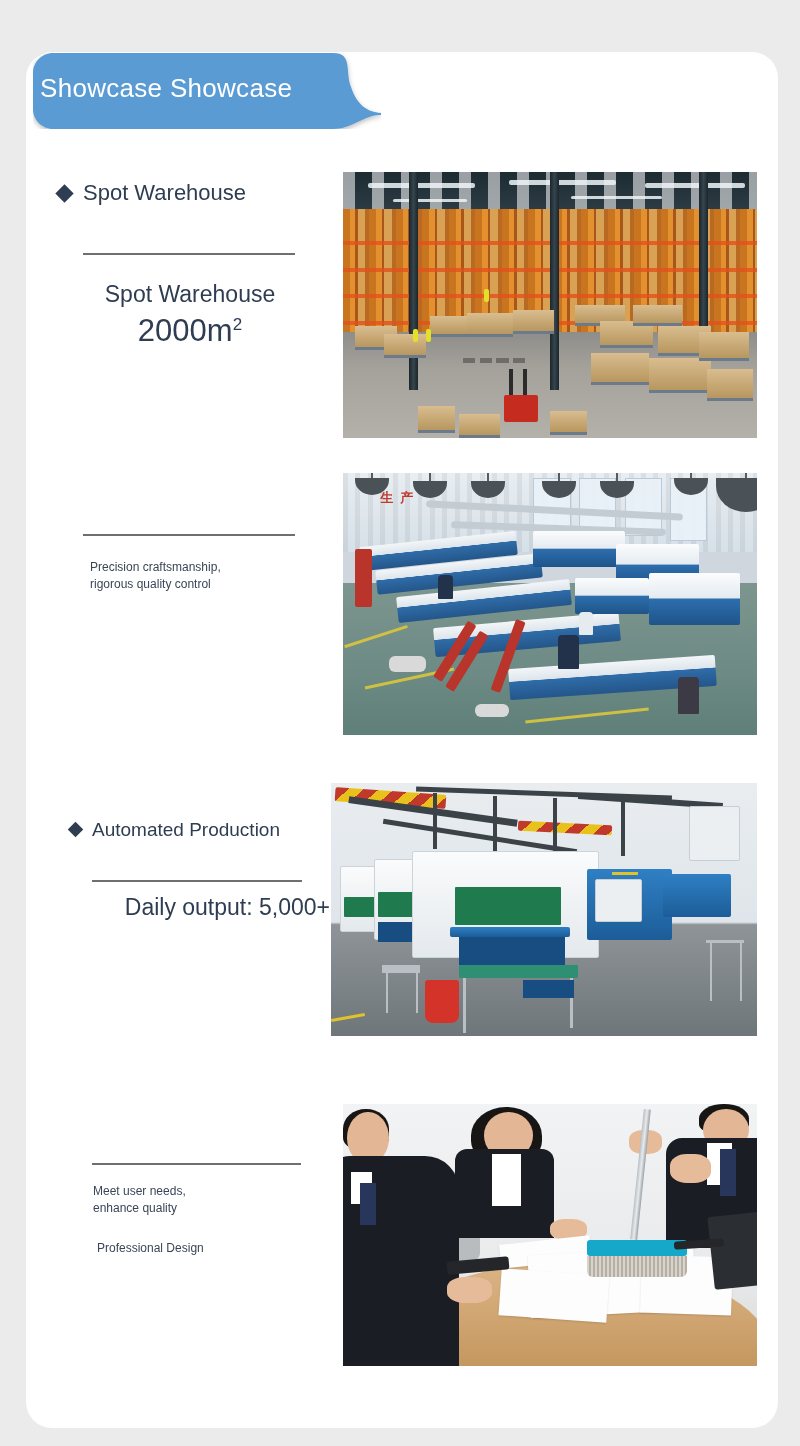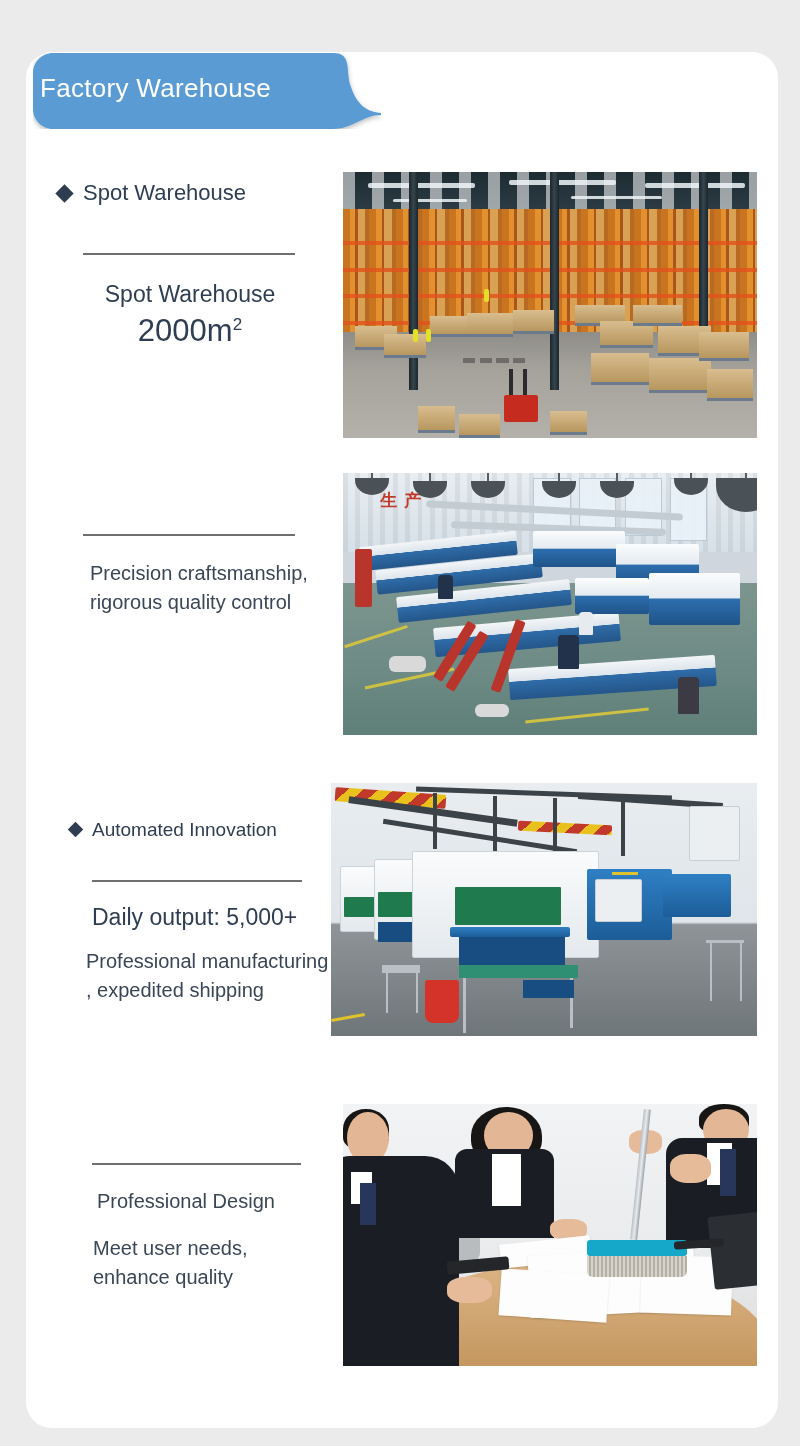--- a/index.html
+++ b/index.html
@@ -83,21 +83,21 @@
     white-space: nowrap;
   }
   .sup { font-size: 17px; vertical-align: super; }
   .desc {
     color: #3a4656;
     font-size: 15.5px;
     font-weight: 400;
     line-height: 1.42;
     white-space: pre-line;
   }
-  .desc.bigger { font-size: 20px; line-height: 1.45; }
+  .desc.bigger { font-size: 12px; line-height: 1.45; }
 
   
   .photo {
     position: absolute;
     overflow: hidden;
     background: #cfd6dd;
   }
   .photo .inner { position: absolute; inset: 0; }
 
   
@@ -159,21 +159,21 @@
   .ws-lamp {
     position: absolute; width: 34px; height: 17px;
     background: #4a5157;
     border-radius: 0 0 17px 17px / 0 0 15px 15px;
   }
   .ws-lamp::after {
     content: ""; position: absolute; left: 50%; top: -12px;
     width: 2px; height: 12px; background: #555b60; transform: translateX(-50%);
   }
   .ws-cn {
-    position: absolute; color: #c0392b; font-size: 17px; letter-spacing: 7px;
+    position: absolute; color: #c0392b; font-size: 13px; letter-spacing: 7px;
     font-family: "DejaVu Sans", sans-serif; font-weight: 700;
   }
   .ws-floor {
     position: absolute; left: 0; bottom: 0; width: 100%; height: 58%;
     background: linear-gradient(180deg,#7d958f 0%, #6d8a84 60%, #5f7f79 100%);
   }
   .ws-yellow { position: absolute; background: #d9c63c; opacity: .9; }
   .ws-bench {
     position: absolute;
     background: linear-gradient(180deg,#f3f6f8 0%, #dde5ec 40%, #2f6ca8 42%, #24568a 100%);
@@ -255,21 +255,21 @@
   <div class="header-tab">
     <svg width="348" height="76" viewBox="0 0 348 76" xmlns="http://www.w3.org/2000/svg">
       <defs>
         <filter id="tabshadow" x="-20%" y="-20%" width="150%" height="160%">
           <feDropShadow dx="0" dy="2" stdDeviation="2.5" flood-color="#000" flood-opacity="0.28"></feDropShadow>
         </filter>
       </defs>
       <path filter="url(#tabshadow)" d="M20,0 H300 C320,0 312,18 318,34 C324,52 334,59 348,60 L348,62 C330,62 320,76 300,76 H20 C9,76 0,67 0,56 V20 C0,9 9,0 20,0 Z" fill="#5a9bd4"></path>
     </svg>
   </div>
-  <div class="header-title">Factory Warehouse</div>
+  <div class="header-title">Showcase Showcase</div>
 
   <div class="section" style="left:58px; top:182px; width:260px;">
     <div class="sec-head">
       <span class="diamond"></span>
       <span class="sec-title">Spot Warehouse</span>
     </div>
     <div class="divider" style="width:212px; margin:49px 0 0 25px;"></div>
     <div class="big-line" style="margin:25px 0 0 22px; text-align:center; width:220px;">Spot Warehouse</div>
     <div class="huge-line" style="margin:5px 0 0 22px; text-align:center; width:220px;">
       <span>2000m</span><span class="sup">2</span>
@@ -367,26 +367,24 @@
       <div class="ws-person" style="left:23%; top:39%; width:3.5%; height:9%;"></div>
       <div class="ws-person" style="left:52%; top:62%; width:5%;  height:13%;"></div>
       <div class="ws-person" style="left:57%; top:53%; width:3.5%; height:9%; background:#e6ebef;"></div>
       <div class="ws-person" style="left:81%; top:78%; width:5%;  height:14%; background:#3c3a44;"></div>
     </div>
   </div>
 
   <div class="section" style="left:70px; top:820px; width:260px;">
     <div class="sec-head">
       <span class="diamond sm"></span>
-      <span class="sec-title sm">Automated Innovation</span>
+      <span class="sec-title sm">Automated Production</span>
     </div>
     <div class="divider" style="width:210px; margin:41px 0 0 22px;"></div>
-    <div class="big-line" style="margin:21px 0 0 22px;">Daily output: 5,000+</div>
-    <div class="desc bigger" style="margin:15px 0 0 16px;">Professional manufacturing
-, expedited shipping</div>
+    <div class="big-line" style="margin:11px 0 0 22px;text-align:right;">Daily output: 5,000+</div>
   </div>
 
   <div class="photo" style="left:331px; top:783px; width:426px; height:253px;">
     <div class="inner">
       <div class="ap-bg"></div>
       <div class="ap-crane" style="left:1%; top:3%; width:26%; transform:rotate(4deg);"></div>
       <div class="ap-crane" style="left:44%; top:16%; width:22%; transform:rotate(3deg); height:10px;"></div>
       <div class="ap-beam" style="left:4%;  top:10%; width:40%; height:7px; transform:rotate(8deg);"></div>
       <div class="ap-beam" style="left:20%; top:3%;  width:60%; height:5px; transform:rotate(2deg);"></div>
       <div class="ap-beam" style="left:12%; top:20%; width:46%; height:5px; transform:rotate(9deg);"></div>
@@ -419,23 +417,23 @@
       <div class="ap-leg" style="left:20%; top:75%; width:2px; height:16%;"></div>
       <div class="ap-leg" style="left:88%; top:62%; width:9%; height:3px;"></div>
       <div class="ap-leg" style="left:89%; top:62%; width:2px; height:24%;"></div>
       <div class="ap-leg" style="left:96%; top:62%; width:2px; height:24%;"></div>
       <div class="ap-yellow" style="left:0%; top:92%; width:8%; height:3px; transform:rotate(-10deg);"></div>
     </div>
   </div>
 
   <div class="section" style="left:66px; top:1114px; width:270px;">
     <div class="divider" style="width:209px; margin:49px 0 0 26px;"></div>
-    <div class="desc bigger" style="margin:22px 0 0 31px;">Professional Design</div>
     <div class="desc bigger" style="margin:18px 0 0 27px;">Meet user needs,
 enhance quality</div>
+    <div class="desc bigger" style="margin:22px 0 0 31px;">Professional Design</div>
   </div>
 
   <div class="photo" style="left:343px; top:1104px; width:414px; height:262px;">
     <div class="inner">
       <div class="mt-bg"></div>
       <div class="mt-chair" style="left:17%; top:26%; width:16%; height:34%;"></div>
       <div class="mt-table"></div>
 
       <div class="mt-hair" style="left:31%; top:1%;  width:17%; height:22%; border-radius:50% 50% 40% 40%;"></div>
       <div class="mt-head" style="left:34%; top:3%;  width:12%; height:18%;"></div>

